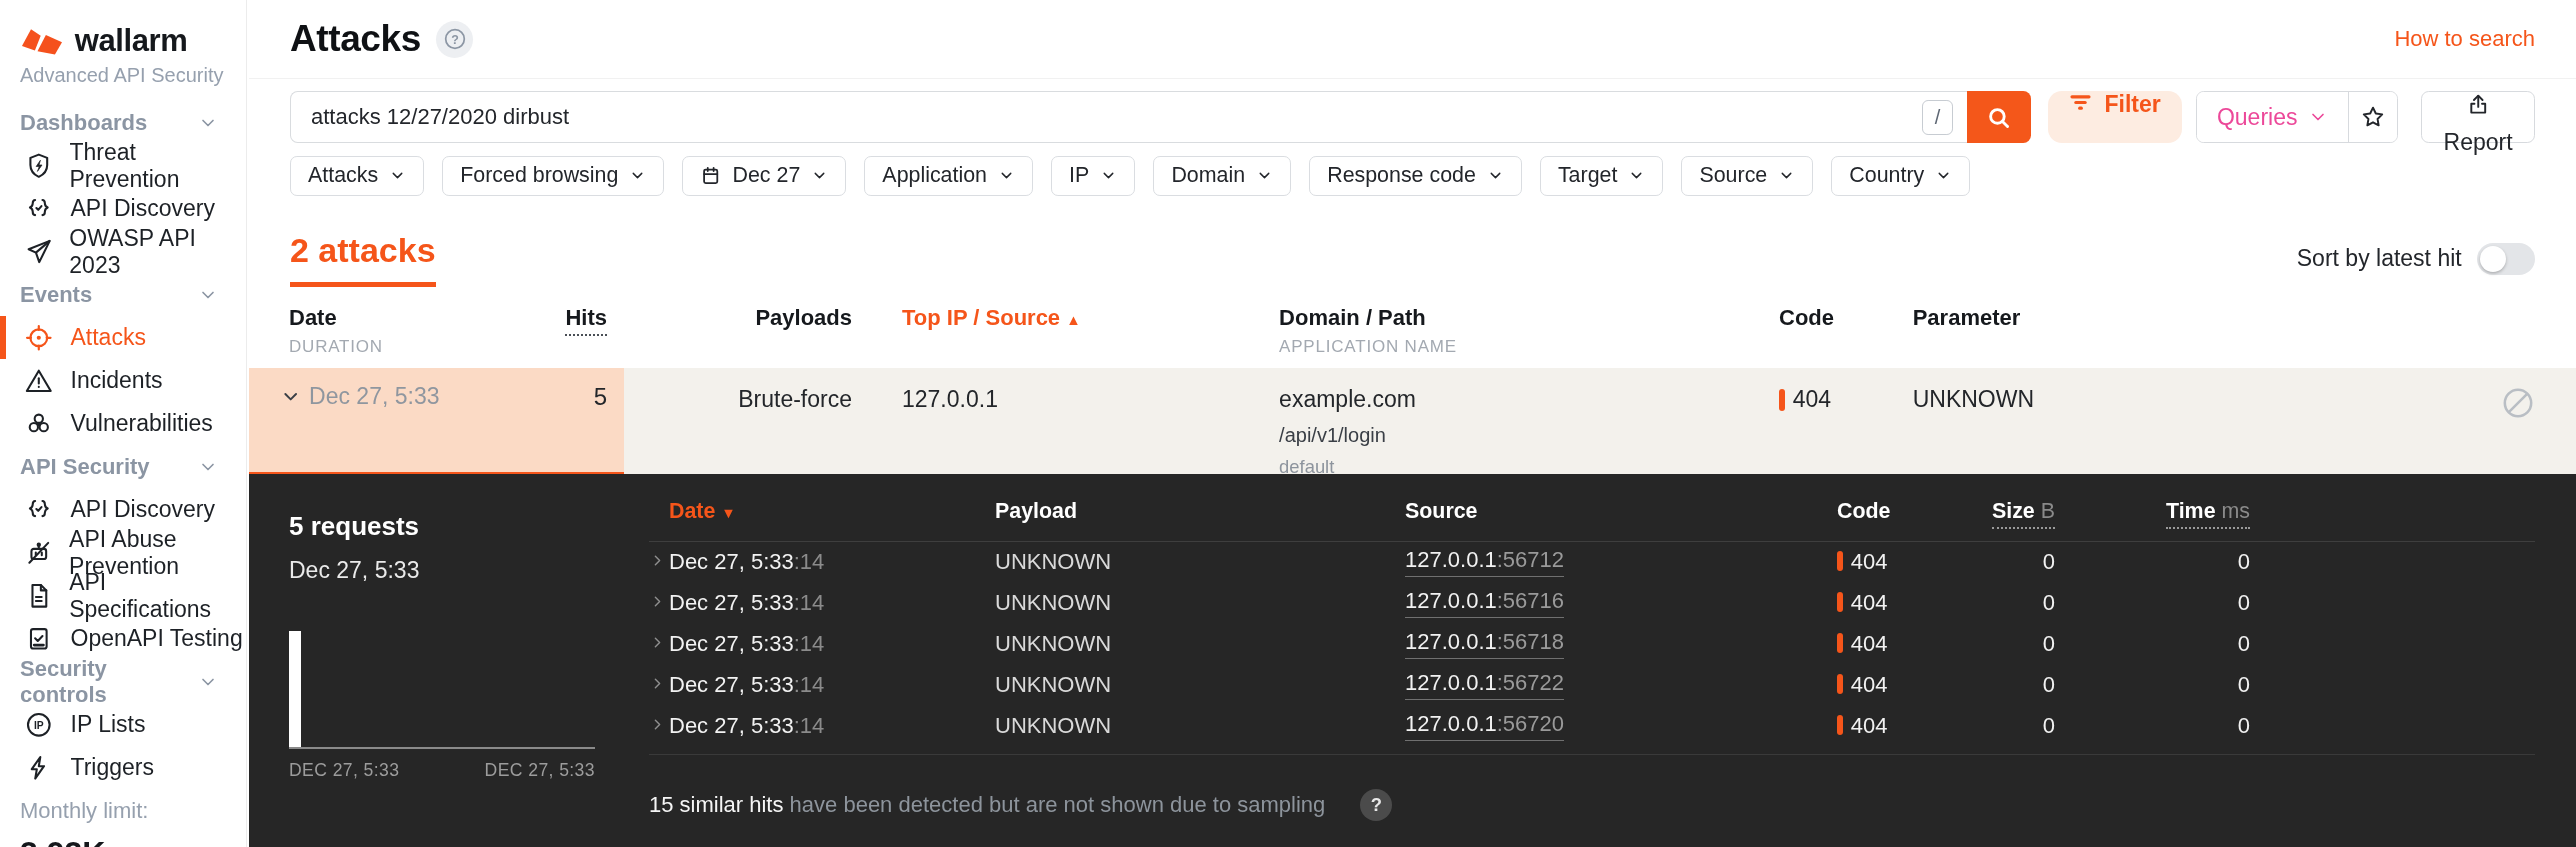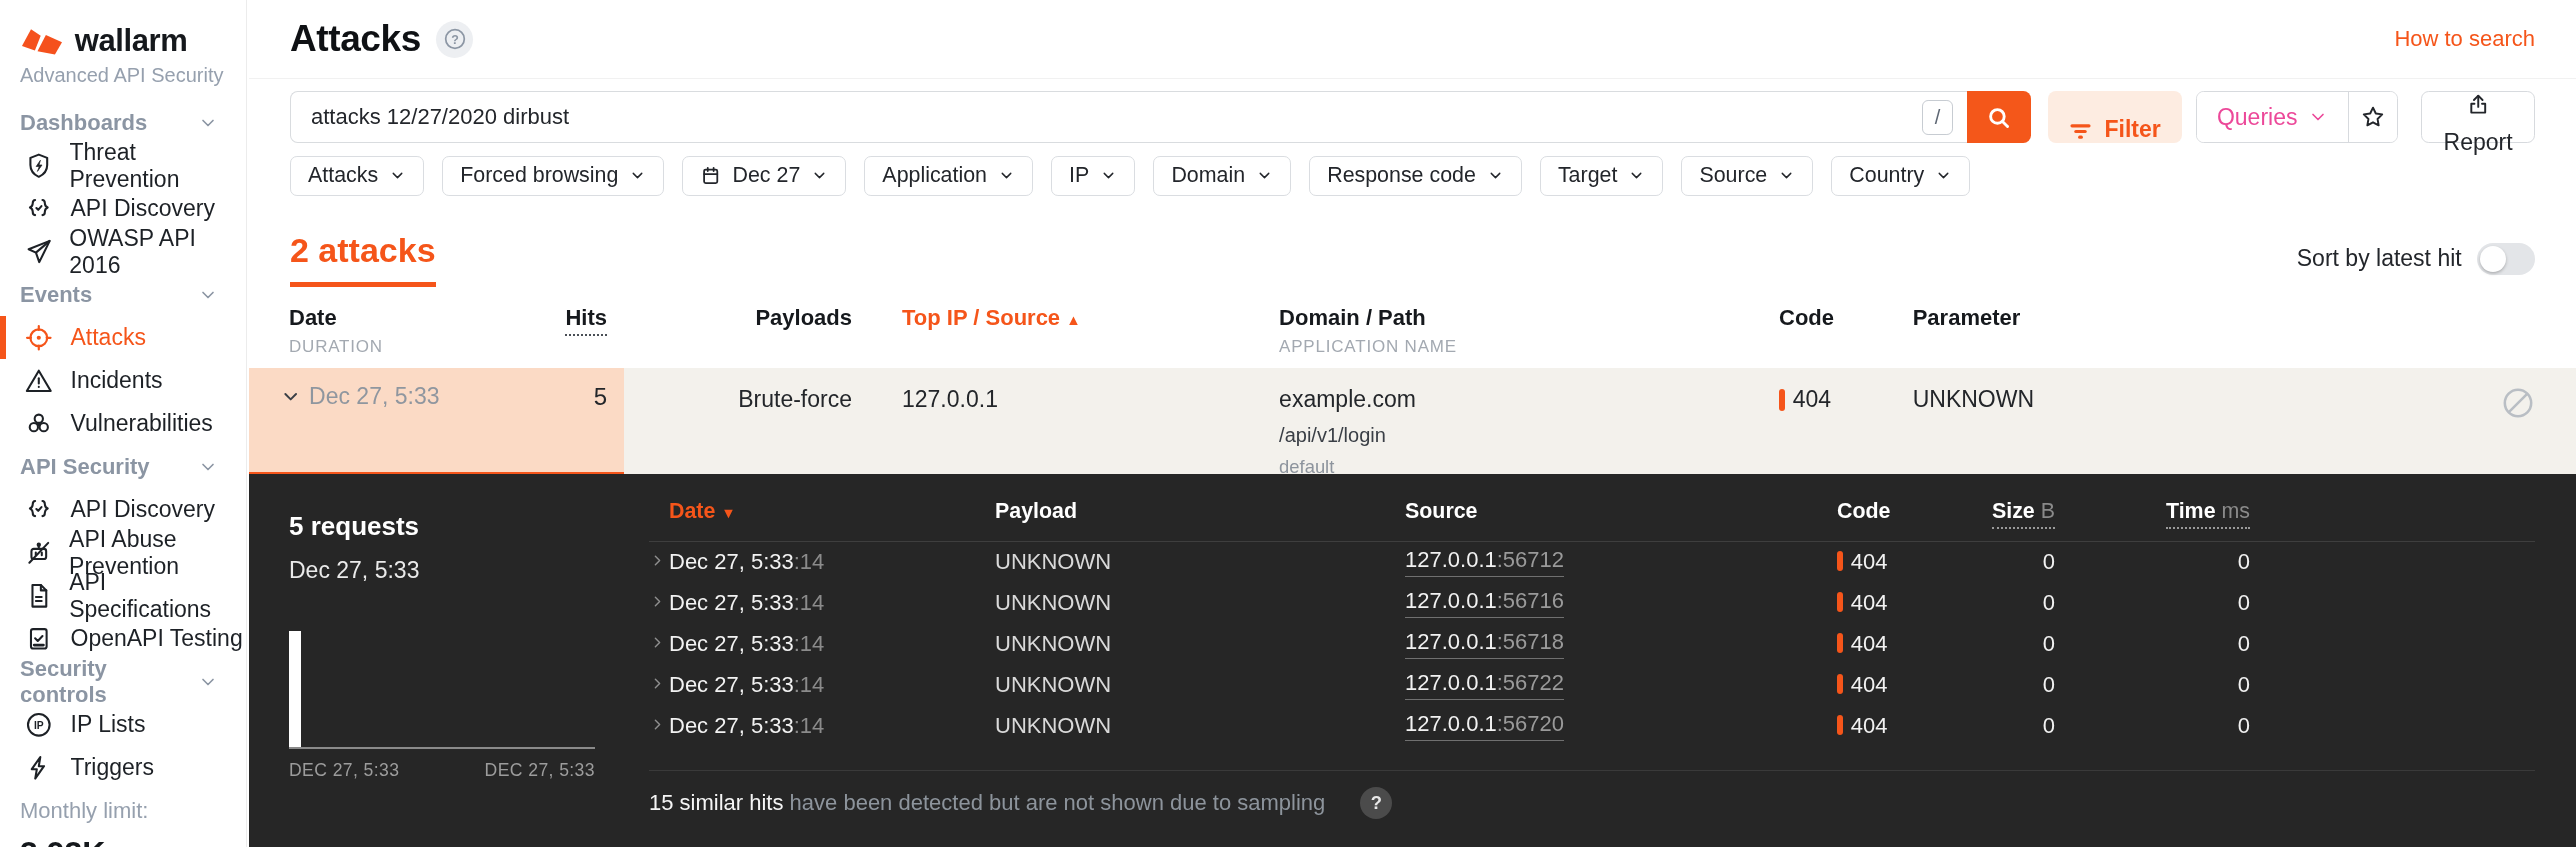--- a/index.html
+++ b/index.html
@@ -45,22 +45,22 @@
   .search-row { display:flex; align-items:stretch; margin:12.3px 41px 0; height:52px; }
   .search-box { flex:1; display:flex; align-items:center; border:1.5px solid #d9dcdf;
     border-right:none; border-radius:7.7px 0 0 7.7px; padding:0 13.8px 0 20px; }
   .search-input { flex:1; border:none; outline:none; font-size:22px; color:#23262b;
     font-family:"Liberation Sans", sans-serif; background:transparent; }
   .slash-hint { width:31px; height:35px; border:1.5px solid #c7ccd2; border-radius:6.1px;
     display:flex; align-items:center; justify-content:center; font-size:20px; color:#5d6673; }
   .search-btn { width:64px; background:#f4571a; border:none; border-radius:0 7.7px 7.7px 0;
     display:flex; align-items:center; justify-content:center; color:#fff; cursor:pointer; }
   .search-btn svg { width:27.6px; height:27.6px; }
-  .filter-btn { margin-left:17px; display:flex; align-items:flex-end; gap:12.3px; padding:0 21.4px;
-    background:#fdece1; border:none; border-radius:8px; color:#f5551a; font-size:23px;
+  .filter-btn { margin-left:17px; display:flex; align-items:flex-start; gap:12.3px; padding:0 21.4px;
+    background:#fdece1; border:none; border-radius:14px; color:#f5551a; font-size:23px;
     font-weight:600; cursor:pointer; font-family:inherit; }
   .filter-btn svg { width:23px; height:23px; }
   .queries-group { margin-left:13.8px; display:flex; border:1.5px solid #d7dade; border-radius:7.7px;
     overflow:hidden; }
   .queries-btn { display:flex; align-items:center; gap:10.7px; padding:0 20px; background:#fff;
     border:none; font-size:23px; color:#ec4899; cursor:pointer; font-family:inherit; }
   .queries-btn .ic svg { width:20px; height:20px; }
   .fav-btn { width:49px; display:flex; align-items:center; justify-content:center; background:#fff;
     border:none; border-left:1.5px solid #d7dade; cursor:pointer; color:#23262b; }
   .fav-btn svg { width:26px; height:26px; }
@@ -145,21 +145,21 @@
   .req-row .exp svg { width:17px; height:17px; }
   .rdate { font-size:22px; color:#f2f2f2; }
   .rdate .sec { color:#8b8b8b; }
   .rpayload { font-size:22px; color:#d9d9d9; }
   .src { display:inline-block; border-bottom:1.5px solid #707070; padding-bottom:3.8px;
     font-size:22px; color:#f2f2f2; cursor:pointer; }
   .src .port { color:#9a9a9a; }
   .rcode { font-size:22px; color:#f2f2f2; }
   .rcode .pill { height:20px; vertical-align:-2.3px; }
   .rnum { font-size:22px; color:#f2f2f2; text-align:right; }
-  .note { border-top:1.5px solid #3a3a3a; margin-top:23px; padding-top:16px; display:flex;
+  .note { border-top:1.5px solid #3a3a3a; margin-top:7px; padding-top:34px; display:flex;
     align-items:center; }
   .note-text { font-size:22px; color:#8d949c; }
   .note-text .hl { color:#f5f5f5; }
   .q-badge { margin-left:35px; width:32px; height:32px; border-radius:50%; background:#4b4b4b;
     color:#e8e8e8; font-size:18.4px; font-weight:700; display:flex; align-items:center;
     justify-content:center; cursor:pointer; }
 
   .ic { display:inline-flex; align-items:center; justify-content:center; }
   svg { display:block; }
   text { font-family:"Liberation Sans", sans-serif; }
@@ -208,21 +208,21 @@
         </span>
         <span class="nav-item-label">API Discovery</span>
       </div>
       <div class="nav-item">
         <span class="ic">
           <svg viewBox="0 0 24 24" fill="none" stroke="currentColor" stroke-width="1.8" stroke-linejoin="round">
             <path d="M21.5 2.5 3.2 9.8l6.3 2.9L12.4 21l9.1-18.5Z"></path>
             <path d="M21.5 2.5 9.5 12.7"></path>
           </svg>
         </span>
-        <span class="nav-item-label">OWASP API 2016</span>
+        <span class="nav-item-label">OWASP API 2023</span>
       </div>
       <div class="nav-section">
         <span>Events</span>
         <span class="ic">
           <svg viewBox="0 0 24 24" fill="none" stroke="currentColor" stroke-width="2" stroke-linecap="round" stroke-linejoin="round">
             <polyline points="6 9 12 15 18 9"></polyline>
           </svg>
         </span>
       </div>
       <div class="nav-item active">

